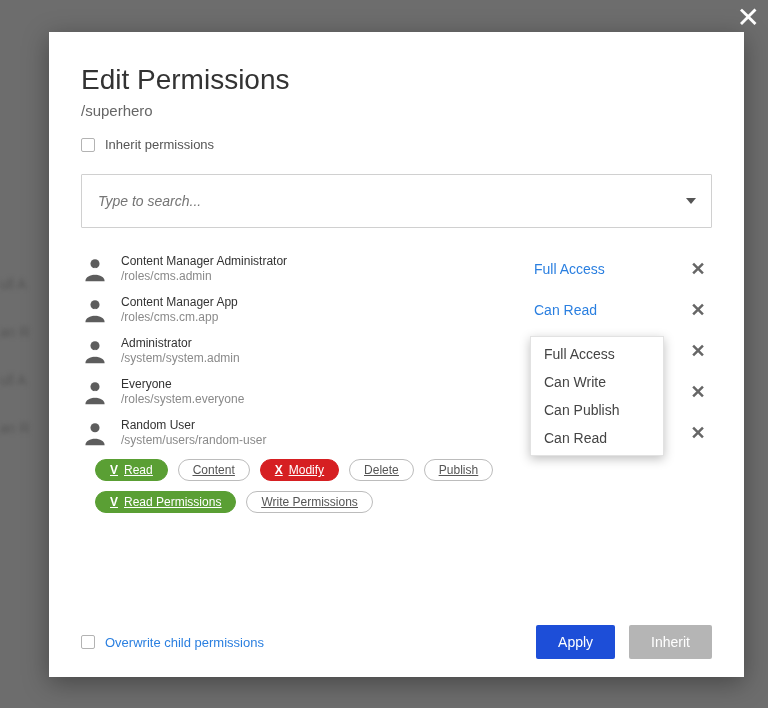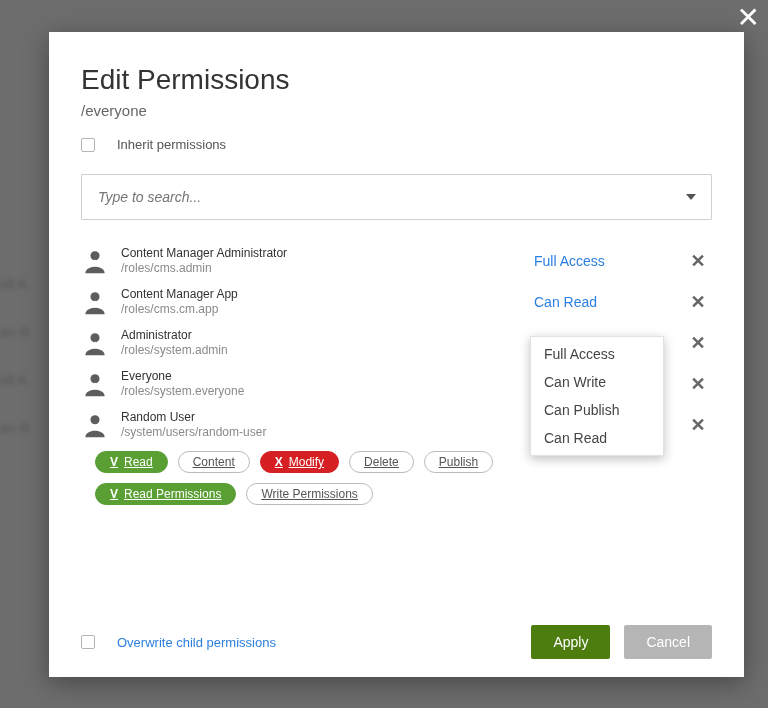--- a/index.html
+++ b/index.html
@@ -17,28 +17,28 @@
     position: absolute; left: 49px; top: 32px; width: 695px; height: 645px;
     background: #fff; box-shadow: 0 6px 24px rgba(0,0,0,.35);
   }
   .close-x {
     position: absolute; right: 8px; top: 4px; color: #fff; font-size: 28px;
     font-weight: 300; cursor: pointer; line-height: 1;
   }
   .dlg-body { padding: 32px 32px 18px 32px; display: flex; flex-direction: column; height: 100%; }
   h1 { margin: 0 0 6px 0; font-size: 28px; font-weight: 400; color: #333; }
   .path { color: #666; font-size: 15px; margin-bottom: 18px; }
-  .chk-row { display: flex; align-items: center; gap: 22px; margin-bottom: 22px; color: #555; font-size: 13px; }
+  .chk-row { display: flex; align-items: center; gap: 10px; margin-bottom: 22px; color: #555; font-size: 13px; }
   .chk {
     width: 14px; height: 14px; border: 1px solid #b3b3b3; border-radius: 2px; background: #fff;
     display: inline-block; flex: none;
   }
   .overwrite-link { color: #2a7fe0; font-size: 13px; }
   .search-wrap {
-    position: relative; border: 1px solid #d0d0d0; border-radius: 1px; height: 46px;
+    position: relative; border: 1px solid #d0d0d0; border-radius: 1px; height: 54px;
     display: flex; align-items: center; padding: 0 40px 0 14px; margin-bottom: 20px;
   }
   .search-input {
     border: none; outline: none; width: 100%; font-size: 14px; font-style: italic;
     color: #999; background: transparent;
   }
   .search-caret {
     position: absolute; right: 14px; top: 50%; transform: translateY(-50%);
     color: #555;
   }
@@ -81,21 +81,21 @@
   .pill .pfx { text-decoration: none; }
   .footer {
     margin-top: auto; display: flex; align-items: center; padding-top: 20px;
   }
   .footer-left { display: flex; align-items: center; gap: 10px; }
   .footer-right { margin-left: auto; display: flex; gap: 14px; }
   .btn {
     height: 34px; padding: 0 22px; border-radius: 2px; font-size: 14px; cursor: pointer;
     border: none; display: inline-flex; align-items: center; justify-content: center;
   }
-  .btn.primary { background: #4d7c0f; color: #fff; }
+  .btn.primary { background: #1d4ed8; color: #fff; }
   .btn.secondary { background: #b5b5b5; color: #fff; }
   svg { display: block; }
 </style>
 </head>
 <body>
 
 <div class="backdrop">
 
   <div class="bg-blur">
     <div>ull A</div>
@@ -103,21 +103,21 @@
     <div>ull A</div>
     <div>an R</div>
   </div>
 
   <div class="close-x">✕</div>
 
   <div class="dialog">
     <div class="dlg-body">
 
       <h1>Edit Permissions</h1>
-      <div class="path">/everyone</div>
+      <div class="path">/superhero</div>
 
       <label class="chk-row">
         <span class="chk"></span>
         <span>Inherit permissions</span>
       </label>
 
       <div class="search-wrap">
         <input class="search-input" placeholder="Type to search..." style="">
         <span class="search-caret">
           <svg width="12" height="8" viewBox="0 0 12 8">
@@ -160,21 +160,21 @@
           <div class="principal-row">
     <div class="avatar-wrap">
               <svg width="28" height="28" viewBox="0 0 32 32">
     <circle cx="16" cy="10" r="5.2" fill="#5d5d5d"></circle>
     <path d="M5 30 C5 20 27 20 27 30 Z" fill="#5d5d5d"></path>
     <path d="M12 22 L16 14 L20 22 Z" fill="#fff"></path>
   </svg>
             </div>
     <div class="growcol">
       <div class="pname">Administrator</div>
-      <div class="ppath">/roles/system.admin</div>
+      <div class="ppath">/system/system.admin</div>
     </div>
     <div class="accesscol plain"></div>
     <div class="rowclose">✕</div>
           </div>
           <div class="principal-row">
     <div class="avatar-wrap">
               <svg width="28" height="28" viewBox="0 0 32 32">
     <circle cx="16" cy="10" r="5.2" fill="#5d5d5d"></circle>
     <path d="M5 30 C5 20 27 20 27 30 Z" fill="#5d5d5d"></path>
     <path d="M12 22 L16 14 L20 22 Z" fill="#fff"></path>
@@ -235,21 +235,21 @@
 
       <div class="footer">
         <div class="footer-left">
           <label class="chk-row" style="margin:0;">
             <span class="chk"></span>
             <span class="overwrite-link">Overwrite child permissions</span>
           </label>
         </div>
         <div class="footer-right">
           <button class="btn primary">Apply</button>
-          <button class="btn secondary">Cancel</button>
+          <button class="btn secondary">Inherit</button>
         </div>
       </div>
     </div>
 
     <div class="dd" id="dd">
         <div class="dd-item">Full Access</div>
         <div class="dd-item">Can Write</div>
         <div class="dd-item">Can Publish</div>
         <div class="dd-item">Can Read</div>
       </div>

